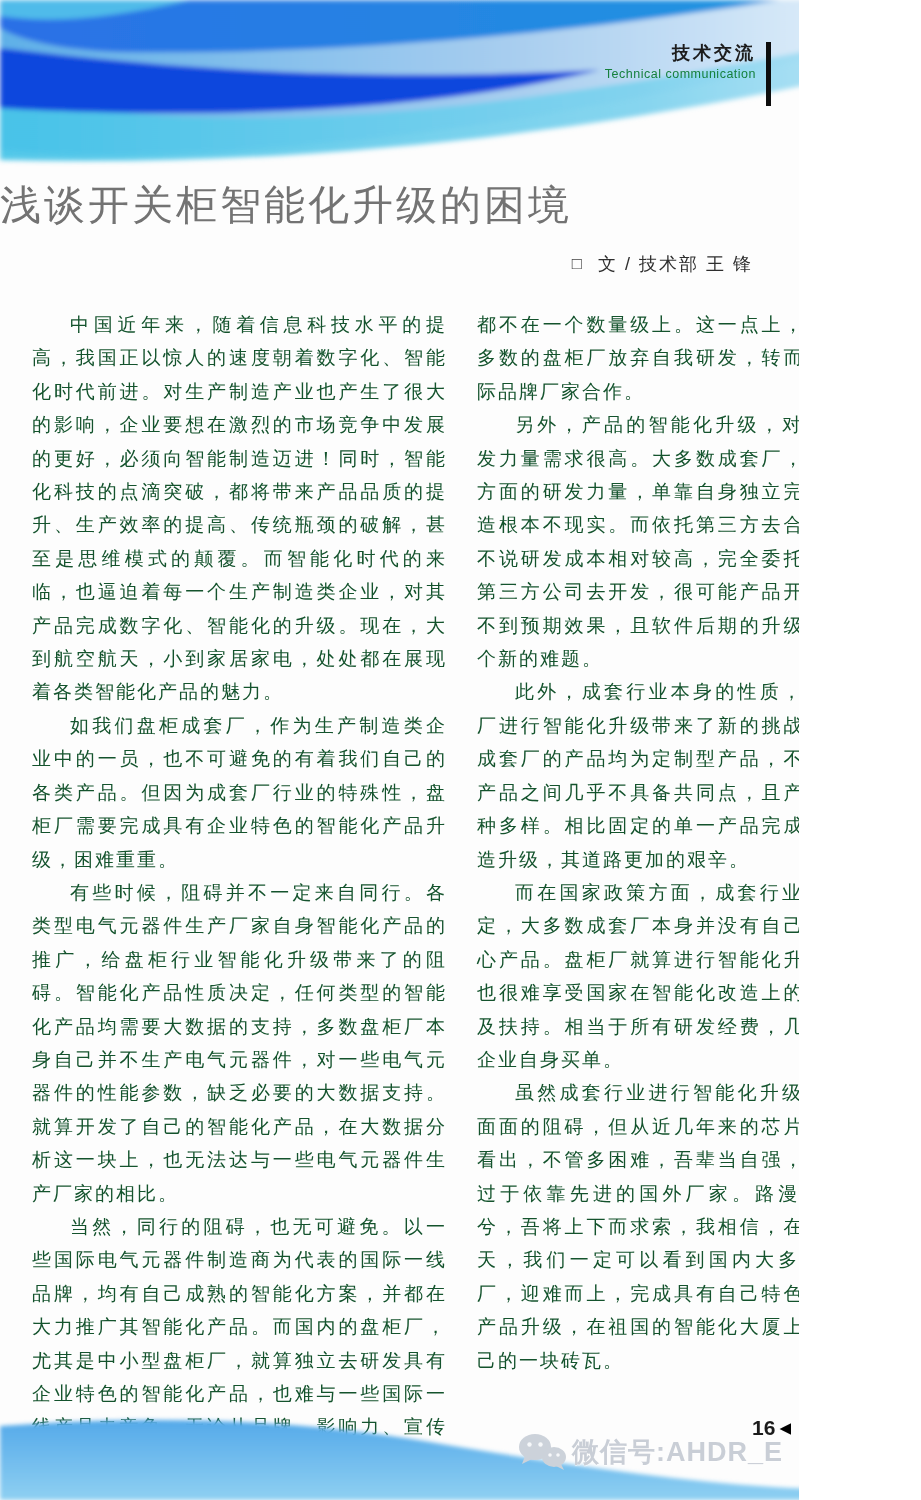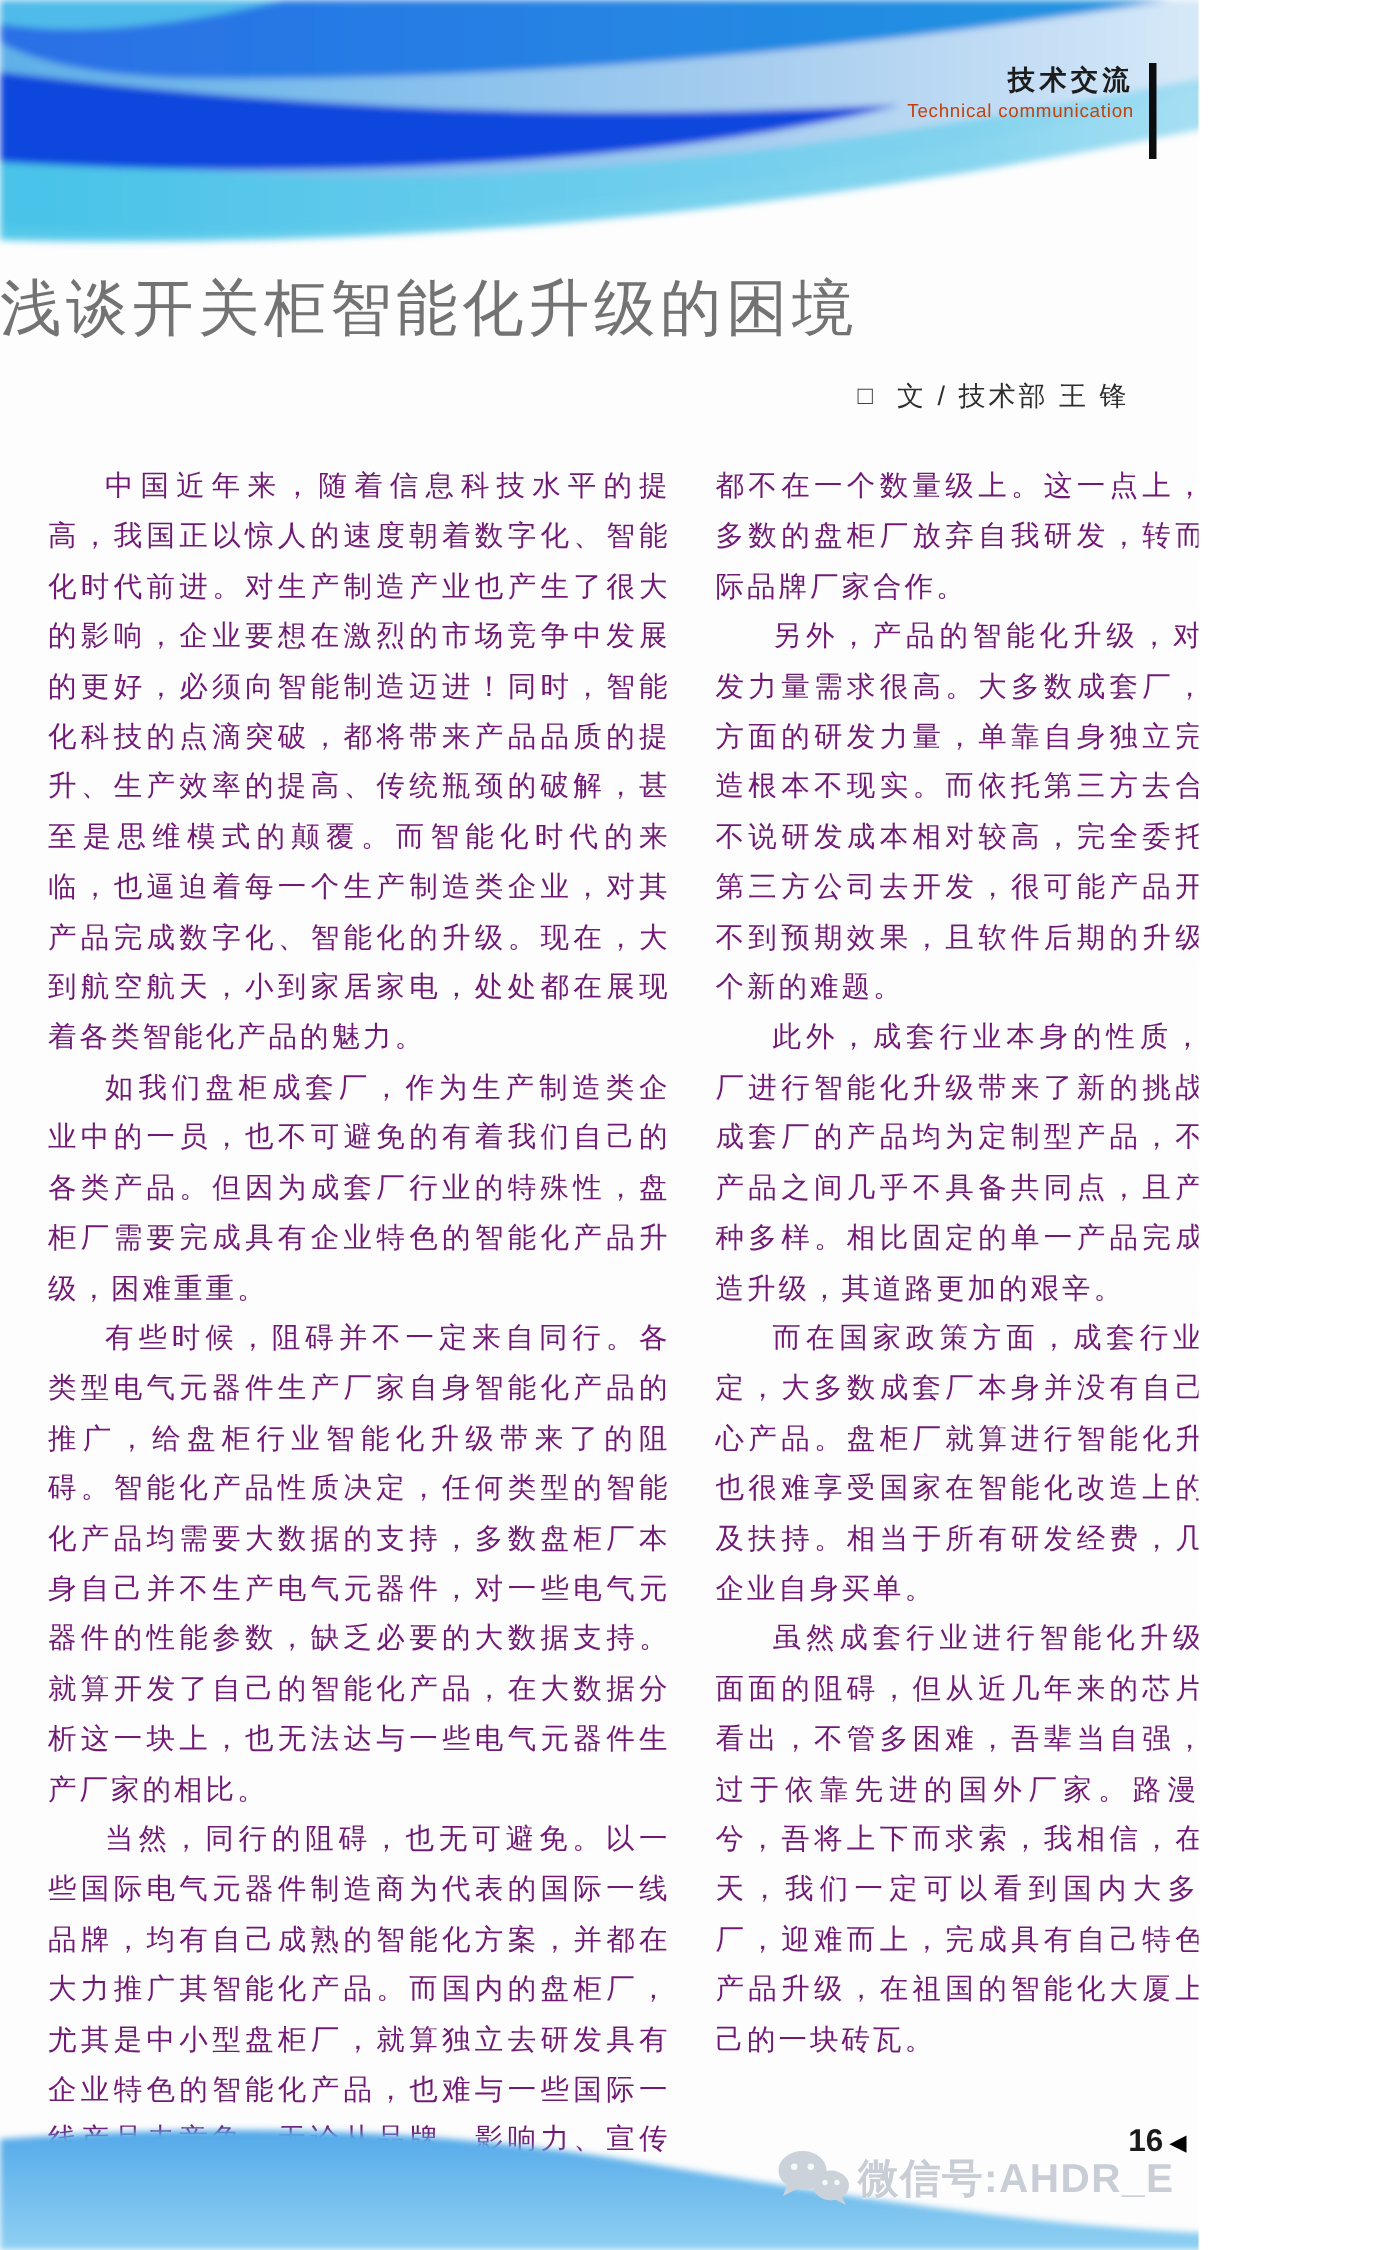--- a/index.html
+++ b/index.html
@@ -11,21 +11,21 @@
   
   .top-deco { position:absolute; top:0; left:0; width:921px; height:178px; }
   
   .header-label {
     position:absolute; top:42px; right:28px;
     display:flex; align-items:flex-start;
     font-family:"Liberation Sans","DejaVu Sans",sans-serif;
   }
   .header-label .txt { text-align:right; padding-right:10px; }
   .header-cn { font-size:18px; font-weight:bold; color:#1c1c1c; letter-spacing:3px; line-height:1.25; }
-  .header-en { font-size:12.5px; color:#c2410c; letter-spacing:0.5px; line-height:1.5; }
+  .header-en { font-size:12.5px; color:#15803d; letter-spacing:0.5px; line-height:1.5; }
   .header-bar { width:5px; height:64px; background:#0d0d0d; }
   
   .title {
     position:absolute; top:178px; left:0; width:100%;
     text-align:left; font-size:41px; font-weight:400;
     color:#737373; letter-spacing:3px;
   }
   .byline {
     position:absolute; top:252px; right:46px;
     font-family:"Liberation Sans","DejaVu Sans",sans-serif;
@@ -34,21 +34,21 @@
   }
   .byline .square { font-size:17px; color:#444; }
   
   .columns {
     position:absolute; top:308px; left:32px; width:860px;
     display:flex; gap:30px;
   }
   .col { flex:1; }
   .col p {
     margin:0; font-size:19px; line-height:33.4px; letter-spacing:2px;
-    color:#701a75; text-align:justify; text-indent:2em;
+    color:#14532d; text-align:justify; text-indent:2em;
   }
   .col p.cont { text-indent:0; }
   
   .page-num {
     position:absolute; top:1396px; right:8px;
     font-family:"Liberation Sans","DejaVu Sans",sans-serif;
     font-size:21px; font-weight:bold; color:#1b1b1b;
     display:flex; align-items:center; gap:4px;margin-top:20px;
   }
   .page-num .arrow { font-size:15px; color:#000; }

